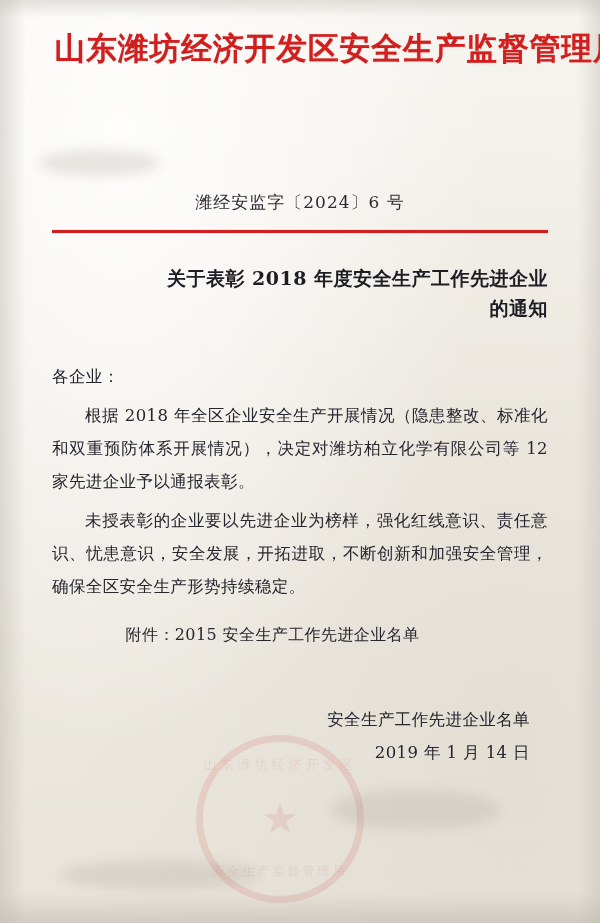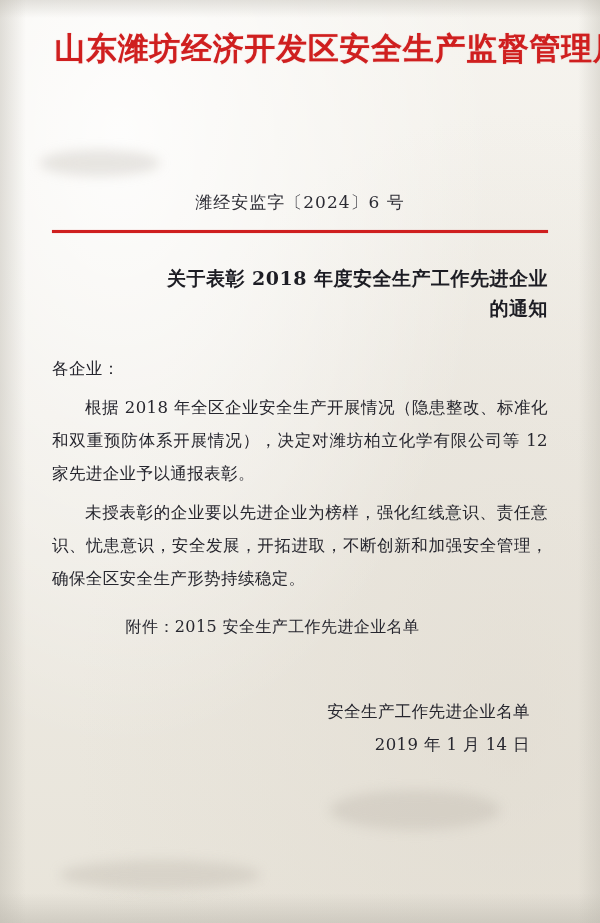--- a/index.html
+++ b/index.html
@@ -85,21 +85,21 @@
     color: #1d1d24;
     line-height: 1.62;
     font-family: "DejaVu Serif", "Liberation Serif", serif;
     letter-spacing: 0.5px;
   }
   .doc-title .line2 {
     display: block;
   }
 
   .body-text {
-    margin-top: 28px;
+    margin-top: 36px;
     font-size: 16.5px;
     color: #26262e;
     line-height: 2.0;
     font-family: "DejaVu Serif", "Liberation Serif", serif;
     letter-spacing: 0.4px;
   }
   .salutation {
     text-align: left;
   }
   .para {
@@ -180,20 +180,25 @@
 </style>
 </head>
 <body>
 
 <div class="page">
 
   <div class="smudge" style="left:40px; top:150px; width:120px; height:26px;"></div>
   <div class="smudge" style="left:330px; top:790px; width:170px; height:40px;"></div>
   <div class="smudge" style="left:60px; top:860px; width:200px; height:30px;"></div>
 
+  <div class="seal">
+    <span class="seal-text">山东潍坊经济开发区</span>
+    <span class="star">★</span>
+    <span class="seal-sub">安全生产监督管理局</span>
+  </div>
 
   <div class="content">
 
     <div class="masthead">
       <div class="title">山东潍坊经济开发区安全生产监督管理局文件</div>
     </div>
 
     <div class="doc-number">潍经安监字〔2024〕6 号</div>
 
     <div class="red-rule"></div>

